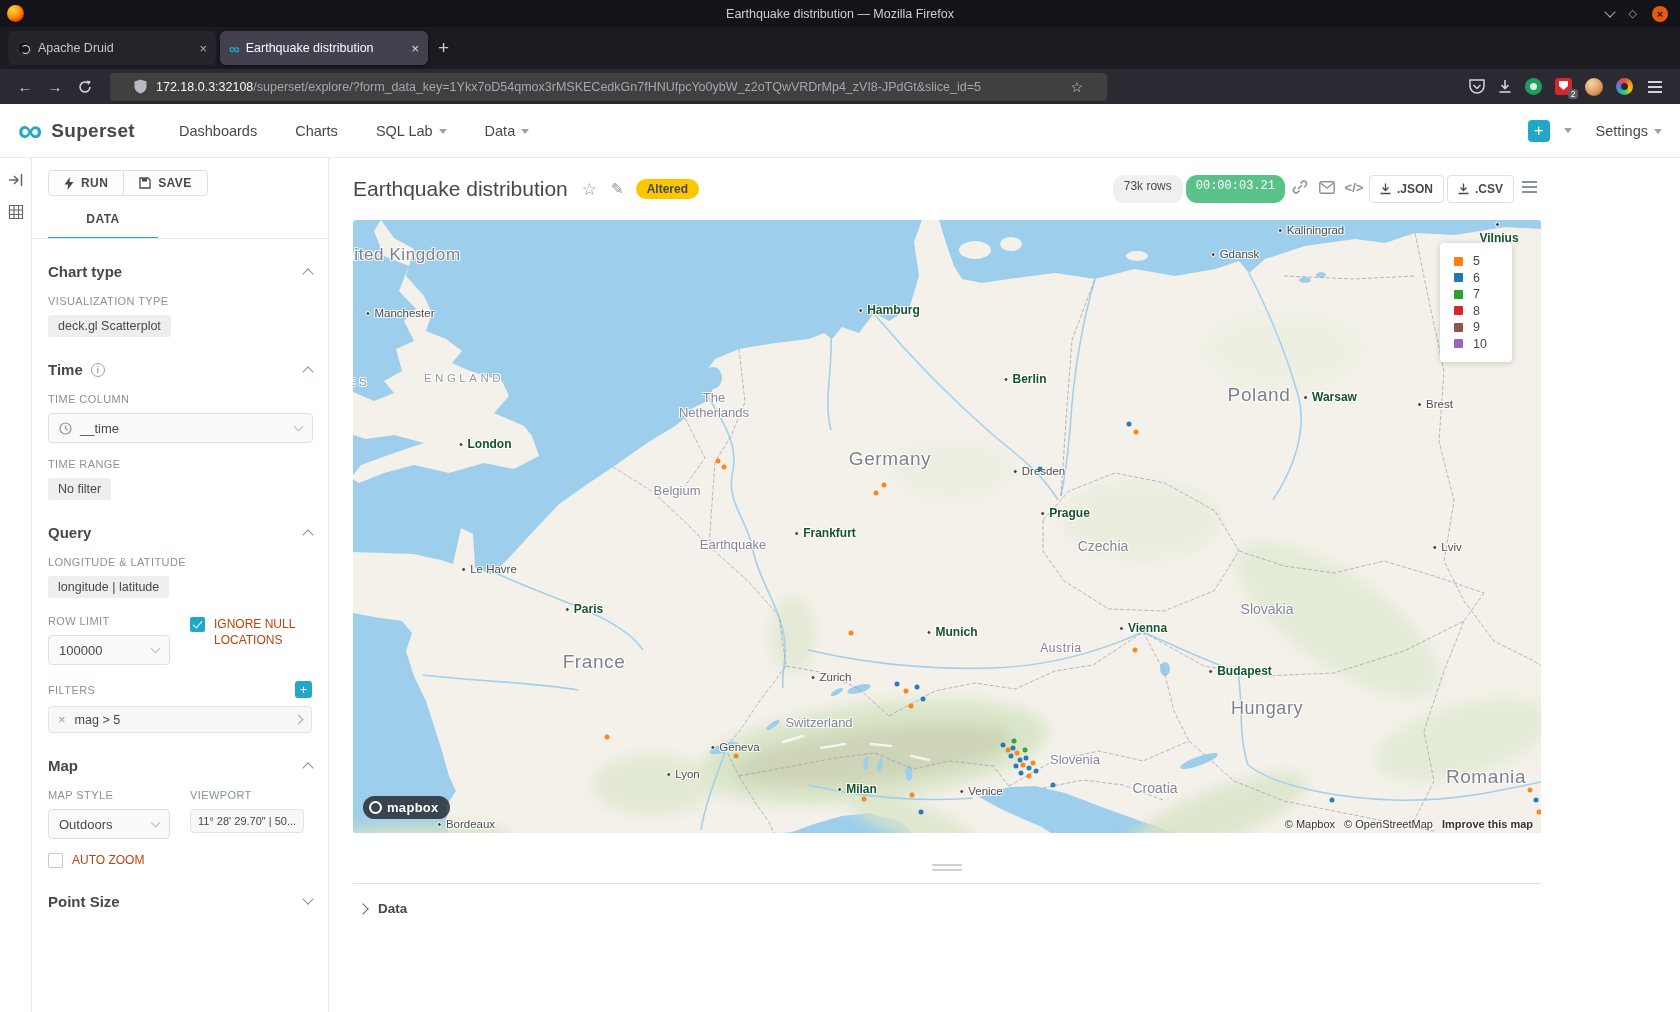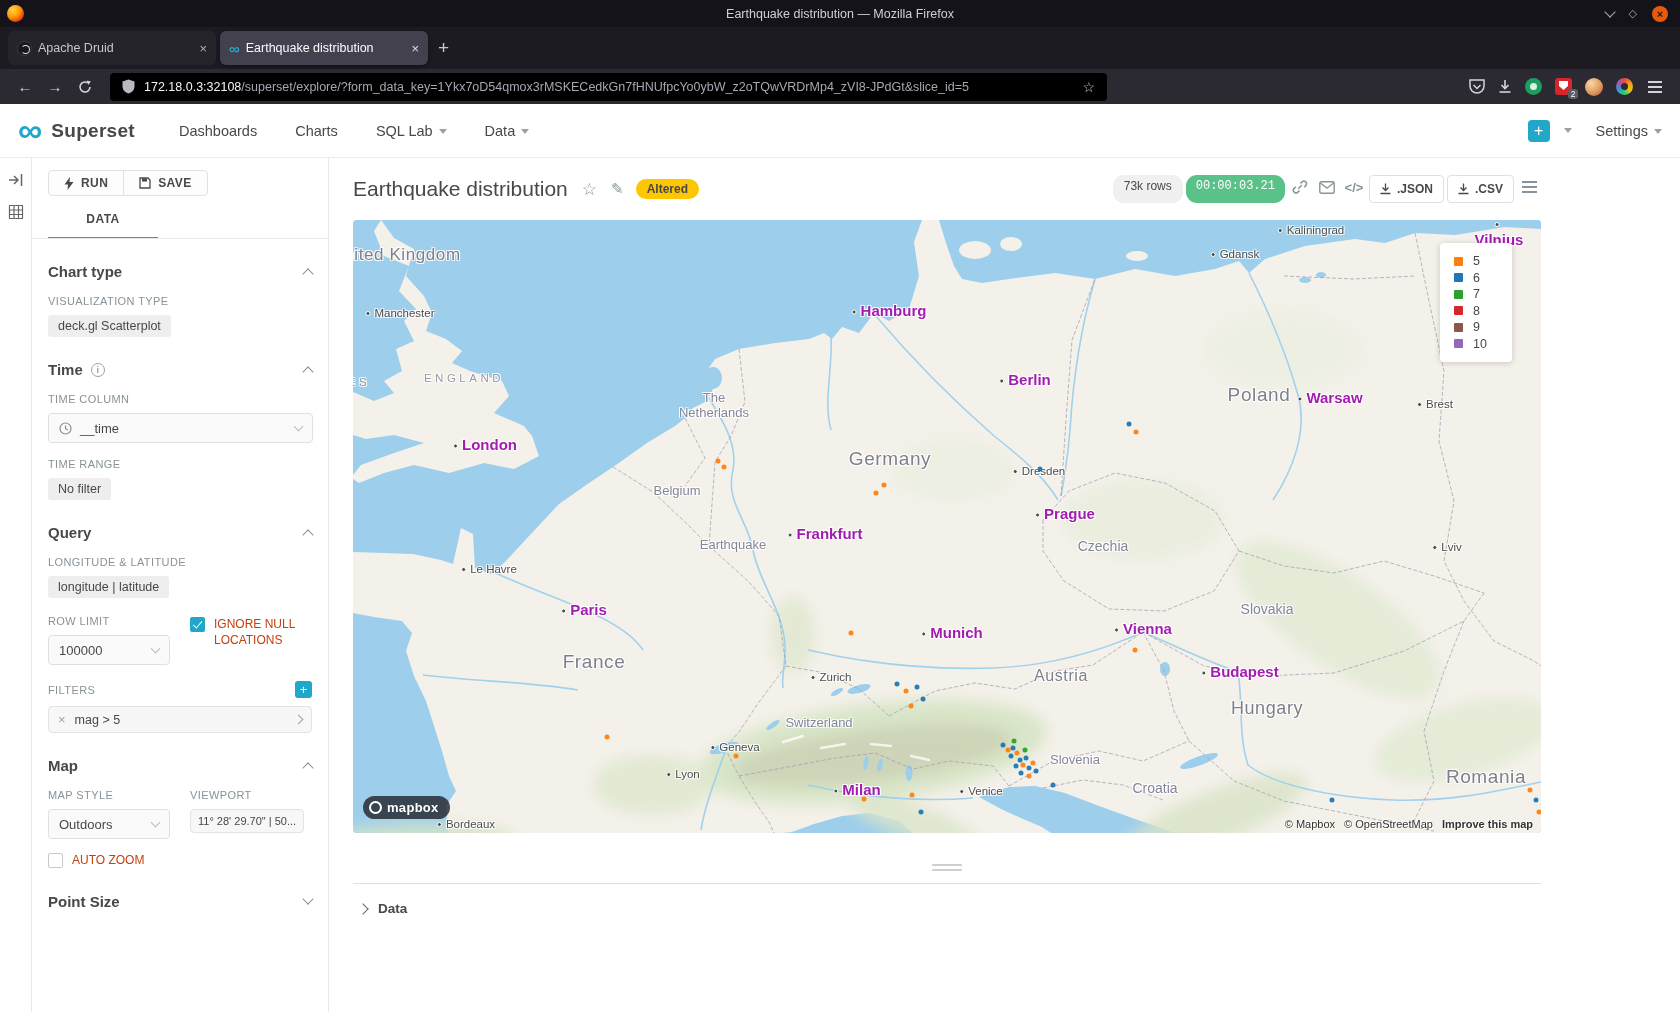--- a/index.html
+++ b/index.html
@@ -22,21 +22,21 @@
   .tab-title{white-space:nowrap;overflow:hidden;text-overflow:ellipsis;margin:0 6px}
   .tab-close{margin-left:auto;font-size:13px;color:inherit;opacity:.85}
   .fav-druid{width:15px;height:15px;border-radius:50%;background:#17171d;border:1px solid #3a3a44;position:relative;flex:none}
   .fav-druid::after{content:"";position:absolute;left:3px;top:3px;width:7px;height:7px;border-radius:50%;border:1.5px solid #e6e6ee;border-left-color:transparent}
   .fav-superset{color:#20a7c9;font-weight:700;font-size:15px;flex:none;line-height:1}
   .newtab{color:#c7c7d0;font-size:19px;margin-left:6px}
 
   
   .toolbar{height:35px;background:#2b2a33;display:flex;align-items:center;padding:0 10px}
   .tool-btn{width:30px;height:26px;display:flex;align-items:center;justify-content:center;color:#d3d3da;font-size:15px;border-radius:4px}
-  .urlbar{width:997px;height:28px;margin-left:10px;background:#000000;border-radius:4px;display:flex;align-items:center;padding:0 12px;font-size:12.5px}
+  .urlbar{width:997px;height:28px;margin-left:10px;background:#404040;border-radius:4px;display:flex;align-items:center;padding:0 24px;font-size:12.5px}
   .shield{flex:none;margin-right:9px}
   .url-host{color:#f5f5f7}
   .url-path{color:#a6a6b2;white-space:nowrap;overflow:hidden;text-overflow:ellipsis}
   .url-star{margin-left:auto;color:#cfcfd6;font-size:14px;padding-left:8px}
   .right-icons{margin-left:auto;display:flex;align-items:center;gap:13px;margin-right:6px}
   .ext-circle{width:17px;height:17px;border-radius:50%}
   .ext-green{background:#1f9d61;position:relative}
   .ext-green::after{content:"";position:absolute;inset:5px;border-radius:50%;background:#d9f3e5}
   .ublock{width:17px;height:17px;border-radius:3px;background:#d9242c;position:relative}
   .ublock::after{content:"";position:absolute;left:4px;top:3px;width:9px;height:9px;background:#fff;clip-path:polygon(0 0,100% 0,100% 55%,50% 100%,0 55%)}
@@ -107,21 +107,21 @@
 
   
   .map-wrap{position:relative;width:1188px;height:613px;border-radius:4px;overflow:hidden;background:#9dcfec}
   .map-svg{position:absolute;inset:0}
   .overlay{position:absolute;inset:0;pointer-events:none}
   .map-label{position:absolute;transform:translate(-50%,-50%);white-space:pre-line;text-align:center;pointer-events:none;
     text-shadow:-1px -1px 0 rgba(255,255,255,.85),1px -1px 0 rgba(255,255,255,.85),-1px 1px 0 rgba(255,255,255,.85),1px 1px 0 rgba(255,255,255,.85)}
   .lbl-country{font-size:18px;font-weight:500;color:#7f7f8c;letter-spacing:.6px}
   .lbl-country-sm{font-size:13px;font-weight:500;color:#85859a}
   .lbl-region{font-size:11.5px;color:#9898a6;letter-spacing:3.5px;font-weight:500}
-  .lbl-city{font-size:15px;font-weight:600;color:#a21caf}
+  .lbl-city{font-size:12px;font-weight:600;color:#14532d}
   .lbl-town{font-size:11.5px;color:#4c4c4c}
   .city-dot{display:inline-block;width:5px;height:5px;border-radius:50%;background:#4a4a4a;border:1px solid #fff;margin-right:4px;vertical-align:1px}
   .eq-dot{position:absolute;width:5px;height:5px;border-radius:50%;transform:translate(-50%,-50%);opacity:.95}
   .legend{position:absolute;top:23px;right:29px;width:72px;background:#fff;border-radius:4px;box-shadow:0 1px 6px rgba(0,0,0,.18);padding:10px 0 10px 14px}
   .leg-row{display:flex;align-items:center;gap:10px;font-size:12.5px;color:#484848;height:16.5px}
   .leg-sw{width:9px;height:9px;border-radius:1px;flex:none}
   .mapbox-logo{position:absolute;left:10px;bottom:14px;height:23px;border-radius:12px;background:rgba(28,28,34,.78);display:flex;align-items:center;gap:5px;padding:0 11px 0 6px;color:#fff;font-size:13px;font-weight:700;letter-spacing:.3px}
   .mb-circle{width:13px;height:13px;border-radius:50%;border:2px solid #fff;position:relative}
   .attribution{position:absolute;right:8px;bottom:3px;font-size:11px;color:#333;display:flex;gap:9px;
     text-shadow:-1px -1px 0 rgba(255,255,255,.8),1px 1px 0 rgba(255,255,255,.8)}
@@ -494,21 +494,21 @@
 Netherlands</div>
           <div class="map-label lbl-city" style="left: 536px; top: 90px;"><span class="city-dot"></span>Hamburg</div>
           <div class="map-label lbl-city" style="left: 672px; top: 159px;"><span class="city-dot"></span>Berlin</div>
           <div class="map-label lbl-country" style="left: 537px; top: 239px; font-size: 19px;">Germany</div>
           <div class="map-label lbl-city" style="left: 472px; top: 313px;"><span class="city-dot"></span>Frankfurt</div>
           <div class="map-label lbl-town" style="left: 686px; top: 251px;"><span class="city-dot"></span>Dresden</div>
           <div class="map-label lbl-city" style="left: 712px; top: 293px;"><span class="city-dot"></span>Prague</div>
           <div class="map-label lbl-country-sm" style="left: 750px; top: 326px; font-size: 14px;">Czechia</div>
           <div class="map-label lbl-city" style="left: 599px; top: 412px;"><span class="city-dot"></span>Munich</div>
           <div class="map-label lbl-city" style="left: 790px; top: 408px;"><span class="city-dot"></span>Vienna</div>
-          <div class="map-label lbl-country" style="left: 708px; top: 456px; font-size: 16px;">Austria</div>
+          <div class="map-label lbl-country" style="left: 708px; top: 428px; font-size: 12px;">Austria</div>
           <div class="map-label lbl-country-sm" style="left: 722px; top: 539px;">Slovenia</div>
           <div class="map-label lbl-country-sm" style="left: 802px; top: 568px; font-size: 14px;">Croatia</div>
           <div class="map-label lbl-city" style="left: 887px; top: 451px;"><span class="city-dot"></span>Budapest</div>
           <div class="map-label lbl-country" style="left: 914px; top: 488px; font-size: 18px;">Hungary</div>
           <div class="map-label lbl-country-sm" style="left: 914px; top: 389px; font-size: 14px;">Slovakia</div>
           <div class="map-label lbl-country" style="left: 906px; top: 175px; font-size: 19px;">Poland</div>
           <div class="map-label lbl-city" style="left: 977px; top: 177px;"><span class="city-dot"></span>Warsaw</div>
           <div class="map-label lbl-town" style="left: 882px; top: 34px;"><span class="city-dot"></span>Gdansk</div>
           <div class="map-label lbl-town" style="left: 958px; top: 10px;"><span class="city-dot"></span>Kaliningrad</div>
           <div class="map-label lbl-city" style="left: 1146px; top: 11px;"><span class="city-dot"></span>Vilnius</div>

